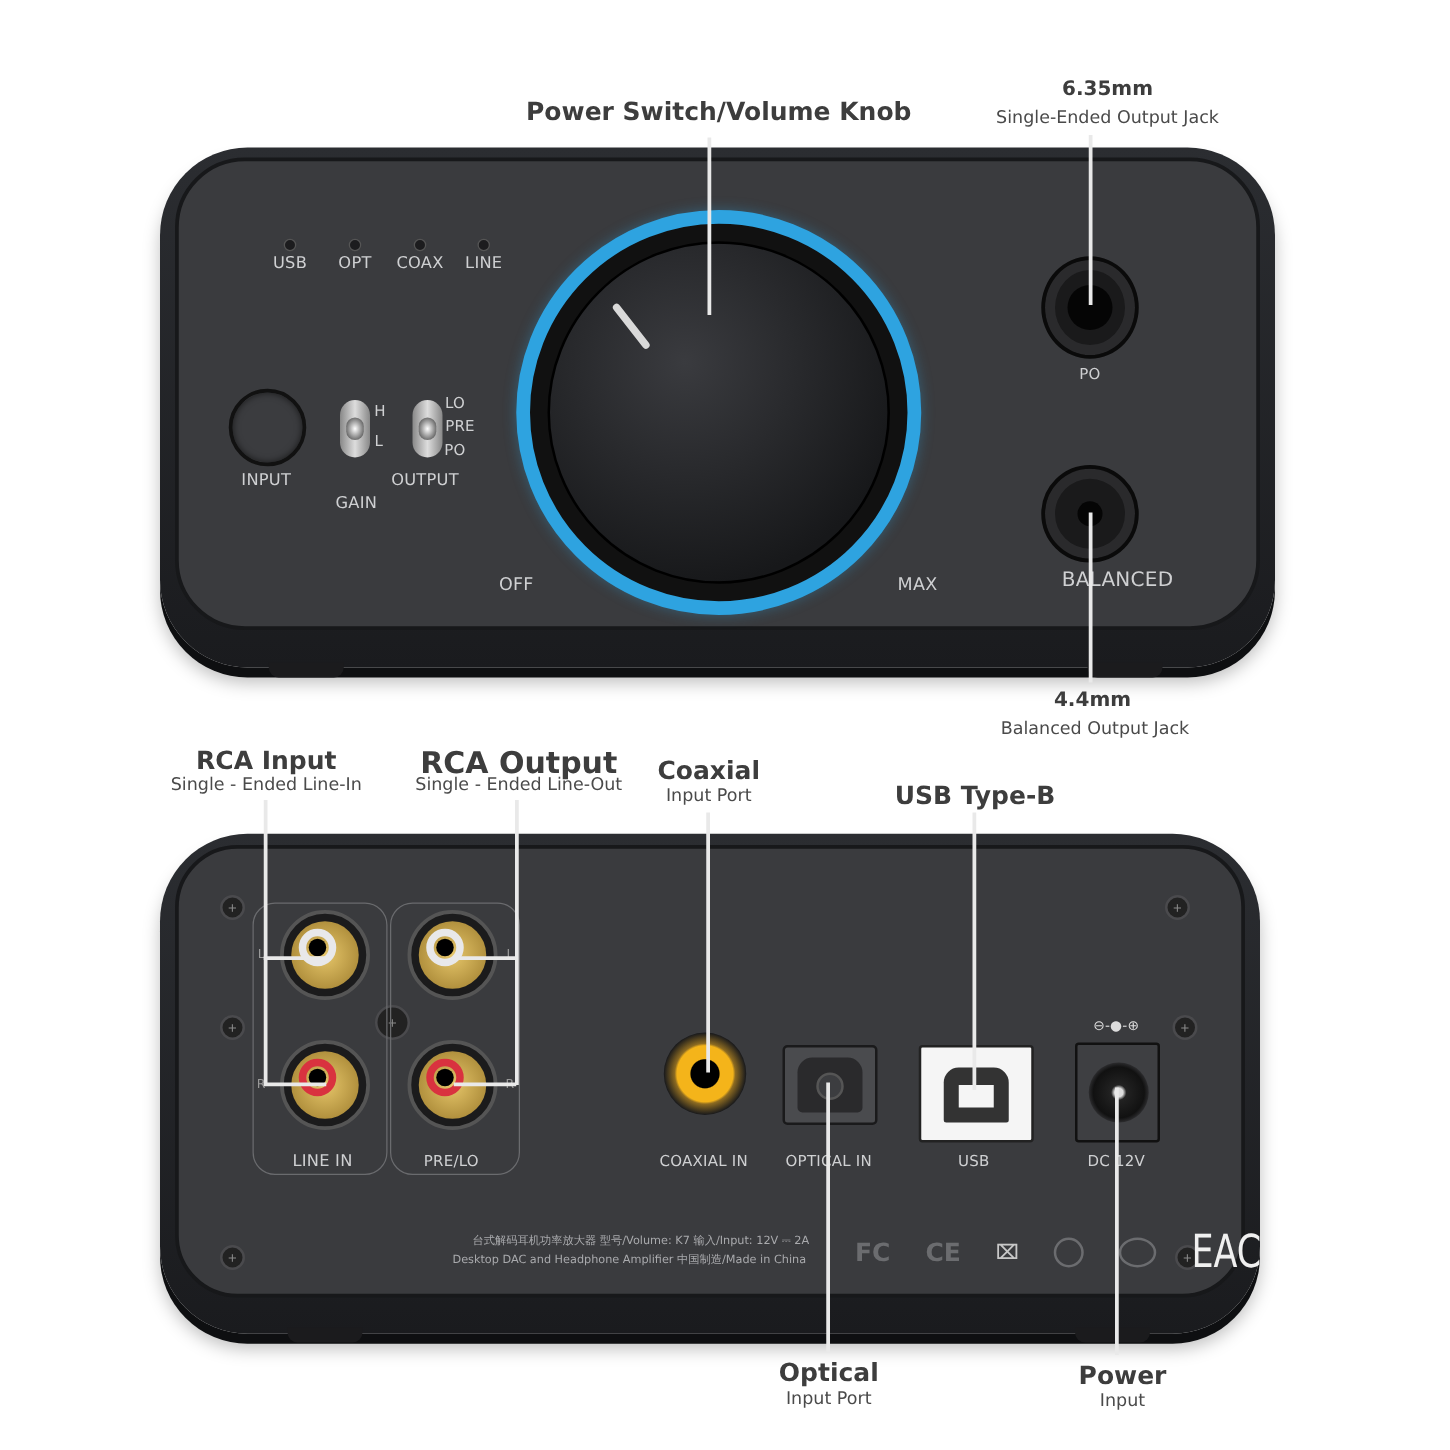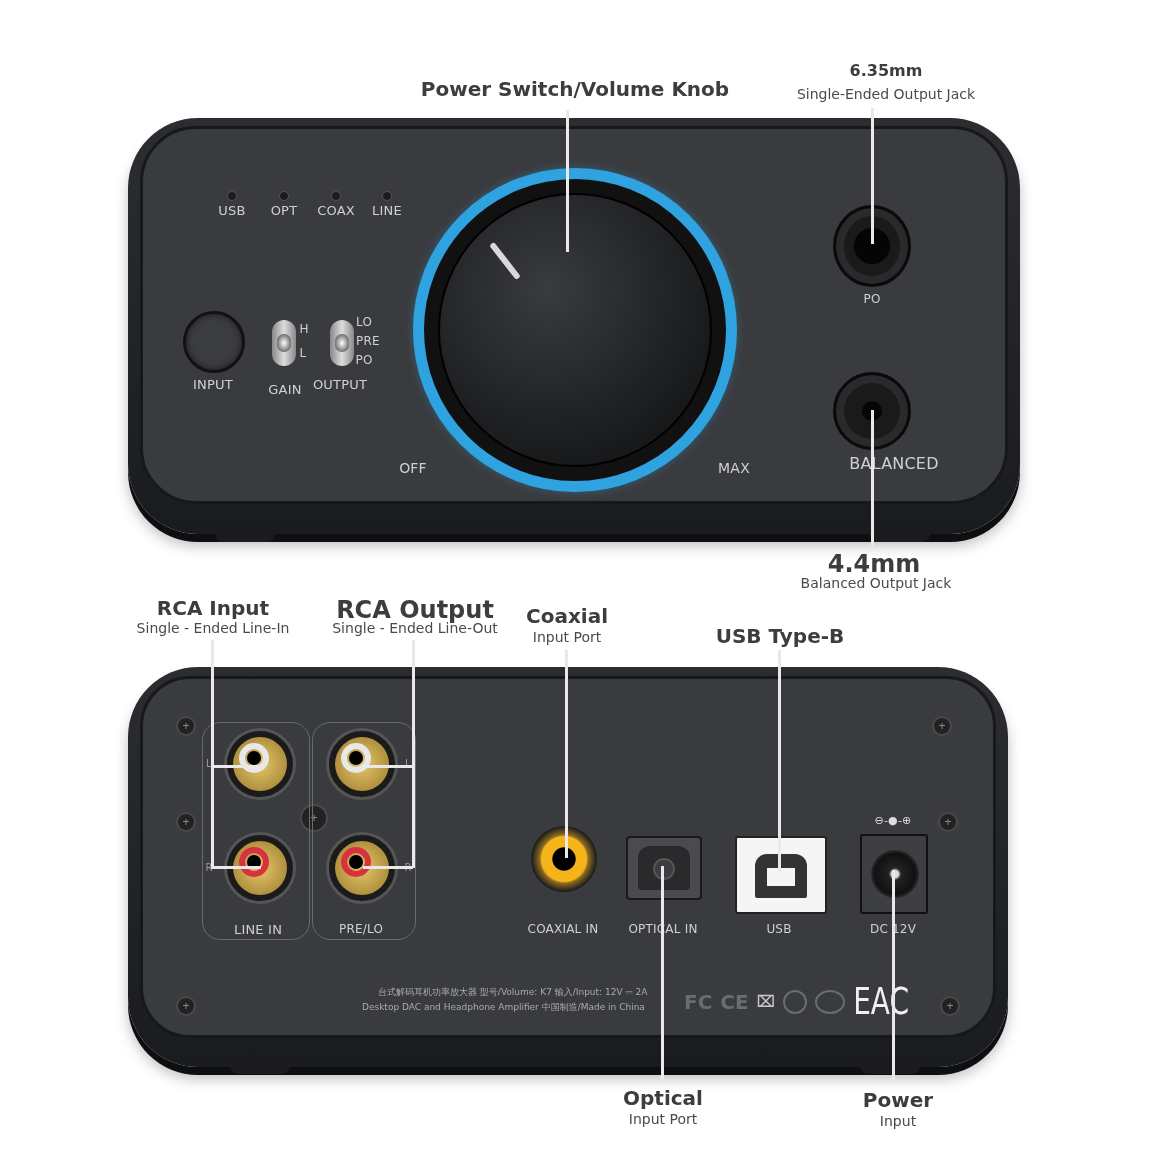--- a/index.html
+++ b/index.html
@@ -40,21 +40,21 @@
   <div class="silk" style="left:387px;top:203px">LINE</div>
 
   <div class="abs" style="left:183px;top:311px;width:62px;height:62px;border-radius:50%;background:#3b3c3f;border:3px solid #111;box-shadow:inset 0 0 6px rgba(0,0,0,.6)"></div>
   <div class="silk" style="left:213px;top:377px">INPUT</div>
 
   <div class="abs" style="left:272px;top:320px;width:24px;height:46px;border-radius:12px;background:linear-gradient(90deg,#888,#ddd,#888);">
     <div class="abs" style="left:5px;top:14px;width:14px;height:18px;border-radius:7px;background:radial-gradient(#fff,#333)"></div>
   </div>
   <div class="silk" style="left:304px;top:322px;font-size:12px">H</div>
   <div class="silk" style="left:303px;top:346px;font-size:12px">L</div>
-  <div class="silk" style="left:285px;top:382px">GAIN</div>
+  <div class="silk" style="left:285px;top:395px">GAIN</div>
 
   <div class="abs" style="left:330px;top:320px;width:24px;height:46px;border-radius:12px;background:linear-gradient(90deg,#888,#ddd,#888);">
     <div class="abs" style="left:5px;top:14px;width:14px;height:18px;border-radius:7px;background:radial-gradient(#fff,#333)"></div>
   </div>
   <div class="silk" style="left:364px;top:315px;font-size:12px">LO</div>
   <div class="silk" style="left:368px;top:334px;font-size:12px">PRE</div>
   <div class="silk" style="left:364px;top:353px;font-size:12px">PO</div>
   <div class="silk" style="left:340px;top:377px">OUTPUT</div>
 
   <div class="abs" style="left:413px;top:168px;width:324px;height:324px;border-radius:50%;border:11px solid #2ea3e0;background:#111;box-shadow:0 0 10px rgba(46,163,224,.35)"></div>
@@ -76,21 +76,21 @@
 </div>
 
 <div class="callout-title" style="left:575px;top:77px;font-size:20px">Power Switch/Volume Knob</div>
 <div class="line" style="left:566px;top:110px;width:3px;height:142px"></div>
 
 <div class="callout-title" style="left:886px;top:61px;font-size:16px">6.35mm</div>
 <div class="callout-sub" style="left:886px;top:86px;font-size:14px">Single-Ended Output Jack</div>
 <div class="line" style="left:871px;top:108px;width:3px;height:136px"></div>
 
 <div class="line" style="left:871px;top:410px;width:3px;height:136px"></div>
-<div class="callout-title" style="left:874px;top:550px;font-size:24px">4.4mm</div>
+<div class="callout-title" style="left:874px;top:550px;font-size:16px">4.4mm</div>
 <div class="callout-sub" style="left:876px;top:575px;font-size:14px">Balanced Output Jack</div>
 
 <div>
   <div class="shell" style="left:128px;top:667px;width:880px;height:400px;"></div>
   <div class="foot" style="left:230px;top:1062px;width:60px;"></div>
   <div class="foot" style="left:860px;top:1062px;width:60px;"></div>
   <div class="panel" style="left:140px;top:676px;width:856px;height:362px;border-radius:50px;"></div>
 
   <div class="screw" style="left:176px;top:716px">+</div>
   <div class="screw" style="left:932px;top:716px">+</div>
@@ -149,21 +149,21 @@
 
   <div class="silk" style="left:893px;top:814px;font-size:11px;color:#ddd">⊖-●-⊕</div>
   <div class="abs" style="left:860px;top:834px;width:68px;height:80px;background:#3e3f42;border:2px solid #111;border-radius:3px">
     <div class="abs" style="left:9px;top:14px;width:48px;height:48px;border-radius:50%;background:radial-gradient(#ddd 10%,#222 18%,#111 60%,#2a2a2c 70%)"></div>
   </div>
   <div class="silk" style="left:893px;top:922px;font-size:12px">DC 12V</div>
 
   <div class="abs" style="left:378px;top:986px;font-size:9px;color:#a9aaad;font-family:'DejaVu Sans',sans-serif;white-space:nowrap">台式解码耳机功率放大器    型号/Volume: K7    输入/Input: 12V ⎓ 2A</div>
   <div class="abs" style="left:362px;top:1001px;font-size:9px;color:#a9aaad;font-family:'DejaVu Sans',sans-serif;white-space:nowrap">Desktop DAC and Headphone Amplifier    中国制造/Made in China</div>
 
-  <div class="abs" style="left:684px;top:985px;display:flex;gap:8px;align-items:center;color:#6b6c6f;font-family:'DejaVu Sans',sans-serif;font-weight:bold">
+  <div class="abs" style="left:684px;top:985px;display:flex;gap:28px;align-items:center;color:#6b6c6f;font-family:'DejaVu Sans',sans-serif;font-weight:bold">
     <span style="font-size:20px">FC</span>
     <span style="font-size:20px">CE</span>
     <span style="font-size:16px;color:#c8c8c8">⌧</span>
     <span style="width:24px;height:24px;border-radius:50%;border:2px solid #6b6c6f;display:inline-block"></span>
     <span style="width:30px;height:24px;border-radius:50%;border:2px solid #6b6c6f;display:inline-block"></span>
     <span style="font-size:28px;color:#f0f0f0;font-weight:normal;transform:scaleY(1.3);display:inline-block">EAC</span>
   </div>
 </div>
 
 <div class="callout-title" style="left:213px;top:596px;font-size:20px">RCA Input</div>

